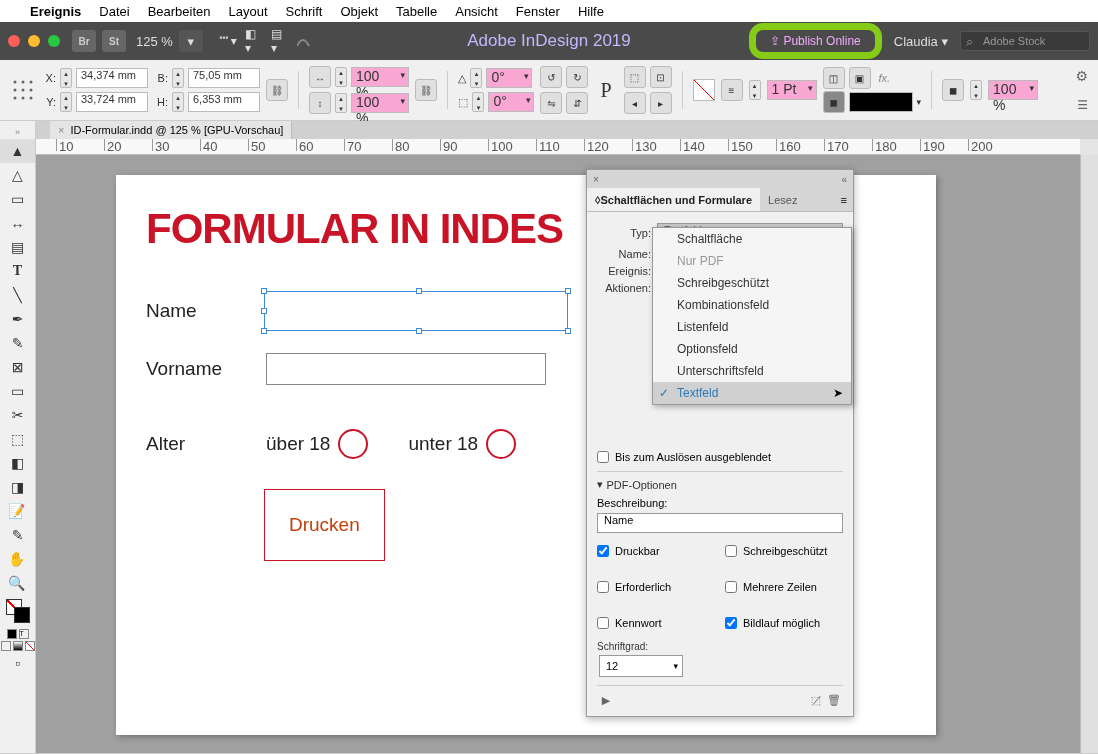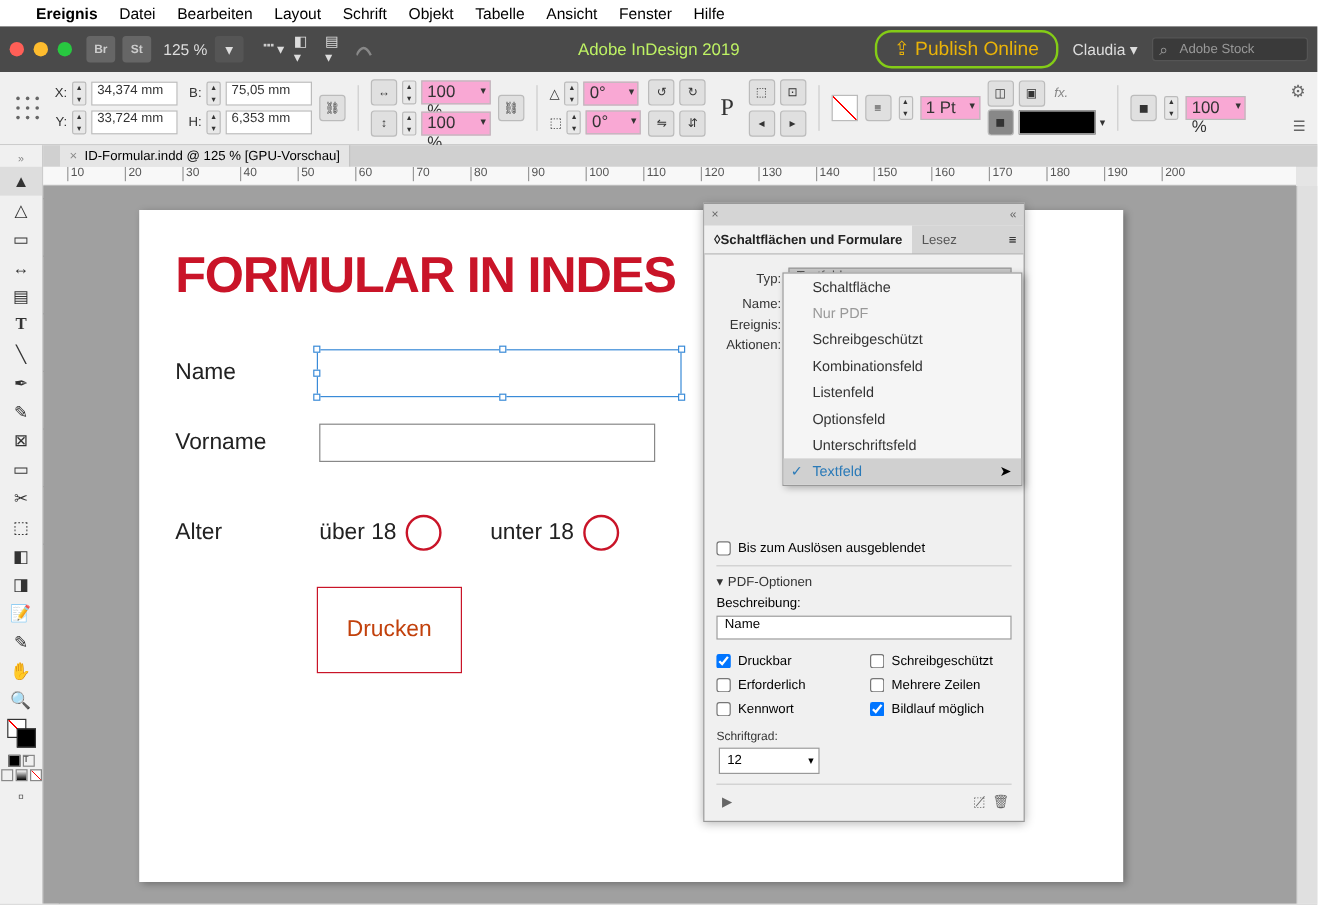--- a/index.html
+++ b/index.html
@@ -14,23 +14,23 @@
 
 .appbar { height: 38px; background: #4a4a4a; display: flex; align-items: center; padding: 0 8px; color: #ddd; position: relative; }
 .traffic { display: flex; gap: 8px; margin-right: 12px; }
 .light { width: 12px; height: 12px; border-radius: 50%; }
 .light.r { background: #ff5f57; } .light.y { background: #febc2e; } .light.g { background: #28c840; }
 .appbar .sq { width: 24px; height: 22px; background: #666; border-radius: 3px; display: flex; align-items: center; justify-content: center; font-size: 10px; color: #ccc; font-weight: bold; }
 .appbar .zoom { display: flex; align-items: center; gap: 6px; margin: 0 10px; color: #ddd; font-size: 13px; }
 .appbar .zoom-down { width: 24px; height: 22px; background: #555; border-radius: 3px; display: flex; align-items: center; justify-content: center; }
 .appbar .grp { display: flex; gap: 8px; margin: 0 6px; align-items: center; }
 .appbar .icn { width: 18px; height: 18px; display: flex; align-items: center; justify-content: center; }
-.appbar .title { position: absolute; left: 50%; transform: translateX(-50%); color: #bef264; font-size: 14px; }
+.appbar .title { position: absolute; left: 50%; transform: translateX(-50%); color: #c4b5fd; font-size: 17px; }
 .appbar .right { margin-left: auto; display: flex; align-items: center; gap: 12px; }
-.appbar .publish { border: 2px solid #84cc16; border-radius: 14px; padding: 4px 14px; font-size: 16px; color: #eab308; }
+.appbar .publish { border: 7px solid #84cc16; border-radius: 14px; padding: 4px 14px; font-size: 12px; color: #f0abfc; }
 .appbar .user { color: #ddd; font-size: 13px; }
 .appbar .stock { background: #3a3a3a; border: 1px solid #555; border-radius: 3px; padding: 3px 8px 3px 22px; width: 130px; font-size: 11px; color: #999; position: relative; }
 .appbar .stock::before { content: "⌕"; position: absolute; left: 5px; top: 2px; font-size: 13px; color: #999; }
 
 
 .control { background: #f0f0f0; border-bottom: 1px solid #ccc; padding: 6px 10px; display: flex; gap: 6px; align-items: center; font-size: 11px; color: #333; position: relative; }
 .control .icongrid { width: 26px; height: 36px; display: flex; align-items: center; justify-content: center; }
 .control .icongrid svg { width: 22px; height: 22px; }
 .control .col { display: flex; flex-direction: column; gap: 4px; }
 .control .row { display: flex; align-items: center; gap: 4px; }
@@ -47,21 +47,21 @@
 .control .menu-icon { position: absolute; right: 10px; bottom: 8px; font-size: 12px; color: #666; }
 .control .swatch-none { width: 22px; height: 22px; border: 1px solid #bbb; background: linear-gradient(to top right, #fff 48%, red 48%, red 52%, #fff 52%); }
 .control .swatch-black { width: 64px; height: 20px; background: #000; border: 1px solid #bbb; }
 
 
 .docarea { position: relative; display: flex; height: 632px; background: #e5e5e5; }
 .tabbar { position: absolute; top: 0; left: 36px; right: 0; height: 18px; background: #d0d0d0; font-size: 11px; display: flex; align-items: center; }
 .tabbar .tab { background: #e5e5e5; height: 100%; display: flex; align-items: center; padding: 0 8px; gap: 6px; border-right: 1px solid #bbb; }
 .tabbar .tab .x { color: #888; }
 .hruler { position: absolute; top: 18px; left: 36px; right: 18px; height: 16px; background: #f8f8f8; border-bottom: 1px solid #bbb; overflow: hidden; }
-.hruler .tick { position: absolute; top: 0; font-size: 10px; color: #555; border-left: 1px solid #999; height: 12px; padding-left: 2px; }
+.hruler .tick { position: absolute; top: 0; font-size: 13px; color: #555; border-left: 1px solid #999; height: 12px; padding-left: 2px; }
 .toolbox { width: 36px; background: #f0f0f0; border-right: 1px solid #ccc; display: flex; flex-direction: column; padding-top: 4px; }
 .toolbox .t { height: 24px; display: flex; align-items: center; justify-content: center; font-size: 14px; color: #333; cursor: pointer; }
 .toolbox .t.sel { background: #ddd; }
 .toolbox .swatch { width: 24px; height: 24px; margin: 4px auto; position: relative; }
 .toolbox .swatch .fg { position: absolute; width: 16px; height: 16px; background: #fff; border: 1px solid #333; top: 0; left: 0; }
 .toolbox .swatch .fg.red::after { content: ""; position: absolute; inset: 0; background: linear-gradient(to top right, transparent 46%, red 46%, red 54%, transparent 54%); }
 .toolbox .swatch .bg { position: absolute; width: 16px; height: 16px; background: #000; border: 1px solid #333; bottom: 0; right: 0; }
 .toolbox .mini { display: flex; gap: 2px; justify-content: center; margin-top: 2px; }
 .toolbox .mini div { width: 10px; height: 10px; border: 1px solid #888; }
 
@@ -102,21 +102,21 @@
 .dropdown .ditem { padding: 4px 8px 4px 24px; font-size: 12px; color: #333; position: relative; }
 .dropdown .ditem.sel { background: #d0d0d0; color: #2a7ab8; }
 .dropdown .ditem.sel::before { content: "✓"; position: absolute; left: 6px; }
 .dropdown .ditem.dis { color: #999; }
 .dropdown .cursor { position: absolute; right: 8px; bottom: 4px; font-size: 12px; }
 
 .panel .chk { display: flex; align-items: center; gap: 6px; margin: 4px 0; }
 .panel .chk input { width: 12px; height: 12px; }
 .panel .pdfopt { border-top: 1px solid #ccc; margin-top: 8px; padding-top: 6px; }
 .panel .pdfopt .title { font-size: 11px; color: #333; margin-bottom: 6px; display: flex; align-items: center; gap: 4px; }
-.panel .checks { display: grid; grid-template-columns: 1fr 1fr; gap: 0 10px; }
+.panel .checks { display: grid; grid-template-columns: 1fr 1fr; gap: 16px 10px; }
 .panel .fontrow { display: flex; gap: 8px; margin-top: 8px; }
 .panel .fontrow .fcol { flex: 1; }
 .panel .fcol .flbl { font-size: 10px; color: #333; margin-bottom: 3px; }
 .panel .fselect { width: 100%; height: 22px; border: 1px solid #999; background: #fff; padding: 0 16px 0 6px; font-size: 11px; position: relative; display: flex; align-items: center; }
 .panel .fselect::after { content: "▾"; position: absolute; right: 4px; font-size: 9px; }
 .panel .pfoot { border-top: 1px solid #ccc; margin-top: 8px; padding: 6px 0 2px; display: flex; align-items: center; }
 .panel .pfoot .ficn { width: 18px; height: 16px; display: flex; align-items: center; justify-content: center; color: #666; }
 .panel .pfoot .spacer { flex: 1; }
 
 

